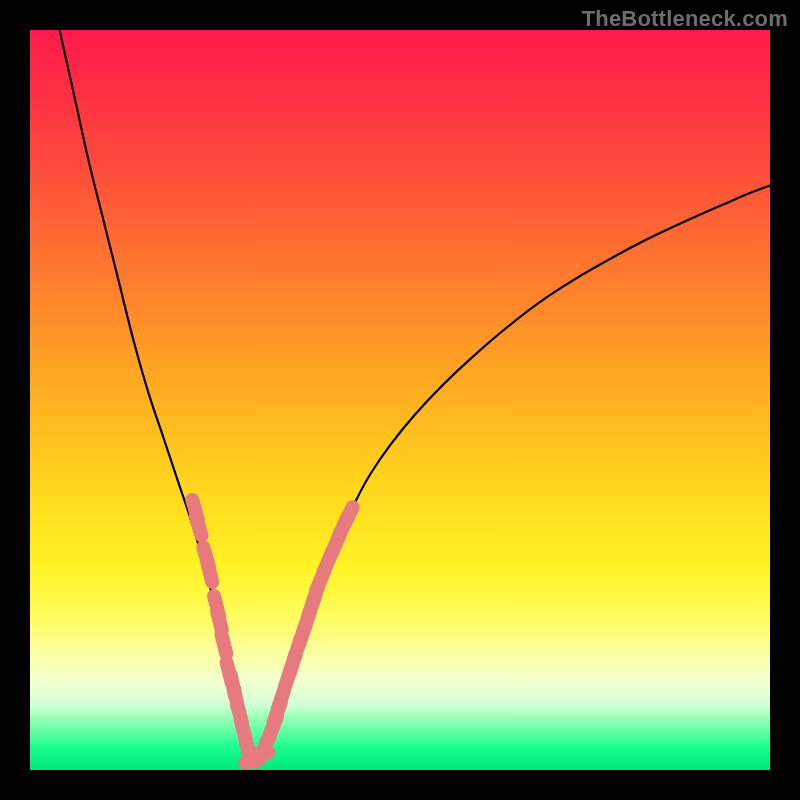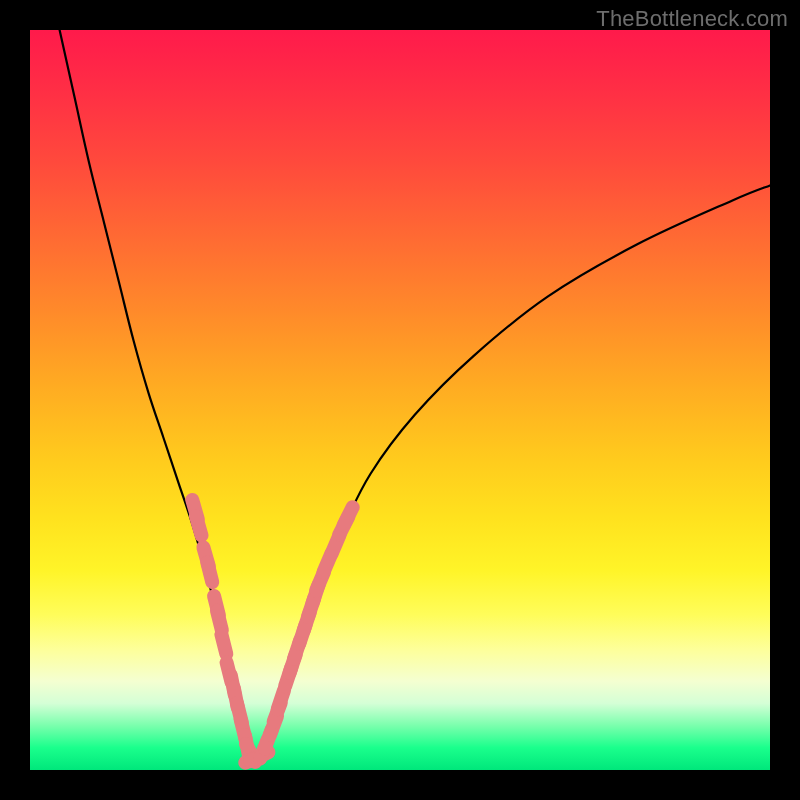--- a/index.html
+++ b/index.html
@@ -44,21 +44,21 @@
       #00e77b 100%
     );
   }
   .watermark {
     position: absolute;
     top: 6px;
     right: 12px;
     color: #6d6d6d;
     font-size: 22px;
     letter-spacing: 0.2px;
-    font-weight: 400;
+    font-weight: 700;
     user-select: none;
   }
   svg.curve, svg.markers {
     position: absolute;
     left: 0;
     top: 0;
     width: 740px;
     height: 740px;
     overflow: visible;
   }

